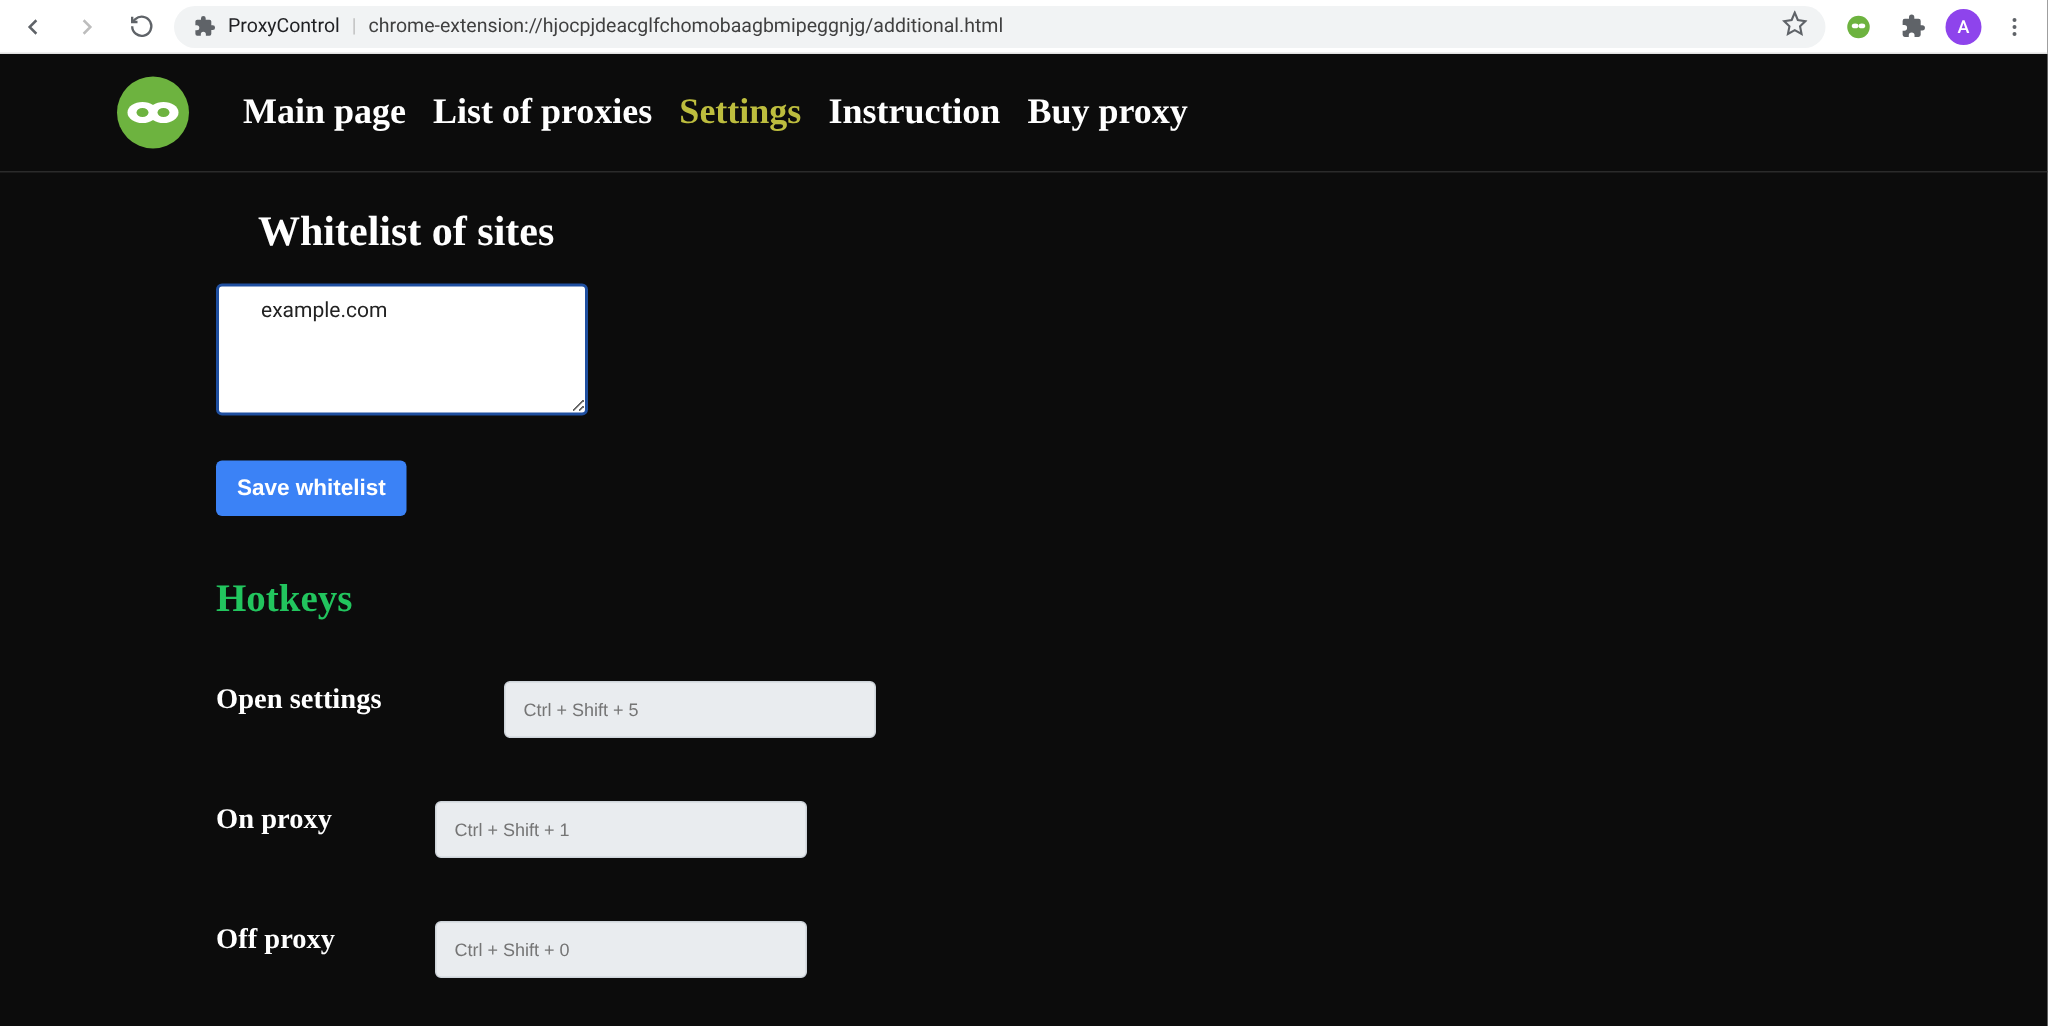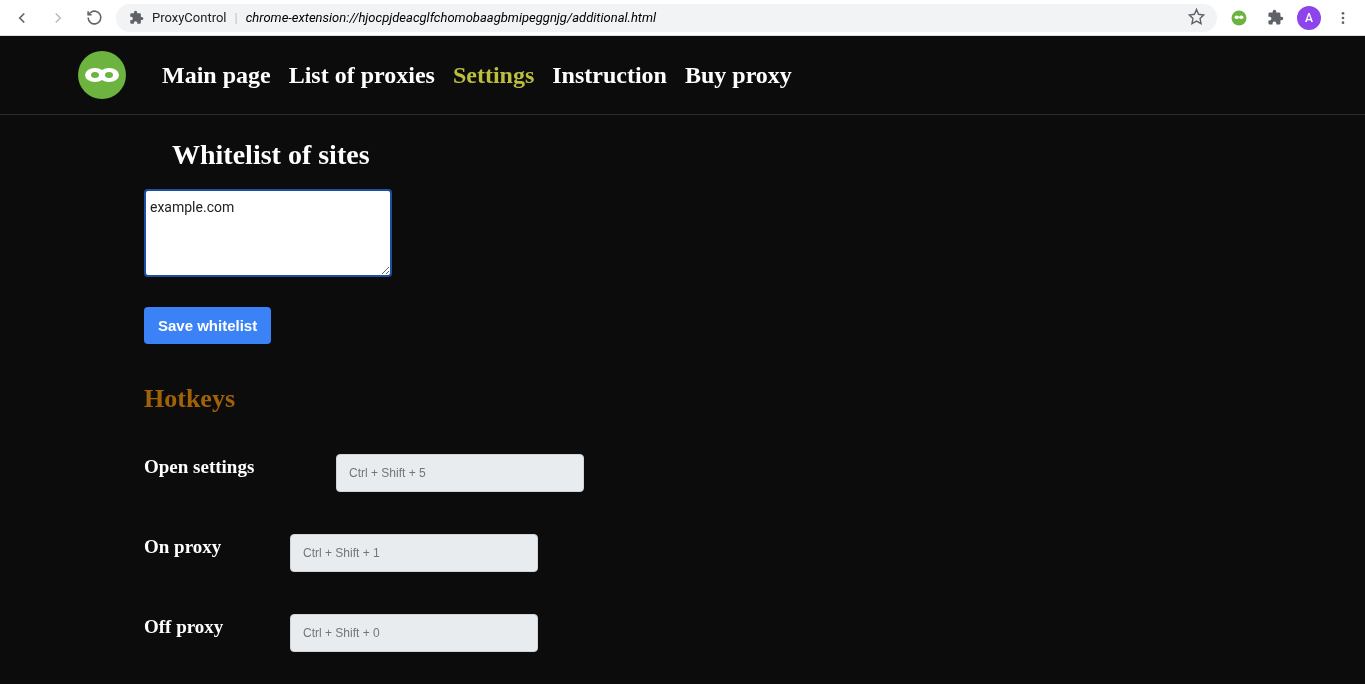--- a/index.html
+++ b/index.html
@@ -40,21 +40,21 @@
     gap: 8px;
     font-size: 13px;
     color: #5f6368;
   }
   .omnibox .ext-icon {
     width: 16px; height: 16px;
     display: flex; align-items: center; justify-content: center;
   }
   .omnibox .sep { color: #c0c0c0; }
   .omnibox .ext-name { color: #202124; }
-  .omnibox .url { color: #000000; font-style: italic; }
+  .omnibox .url { color: #404040; }
   .omnibox .star { margin-left: auto; color: #5f6368; }
   .tb-icon {
     width: 28px; height: 28px;
     display: flex; align-items: center; justify-content: center;
     border-radius: 50%;
     cursor: pointer;
   }
   .avatar {
     width: 24px; height: 24px; border-radius: 50%;
     background: #8e44ec; color: #fff;
@@ -101,21 +101,21 @@
     font-weight: 700;
     margin-bottom: 18px;
     margin-left: 28px;
   }
   .whitelist-box {
     width: 248px;
     height: 88px;
     background: #fff;
     border: 2px solid #1f4fa0;
     border-radius: 4px;
-    padding: 8px 4px;
+    padding: 8px 28px;
     font-size: 14px;
     color: #222;
     resize: both;
     font-family: inherit;
     outline: none;
     display: block;
   }
   .save-btn {
     margin-top: 30px;
     background: #3b82f6;
@@ -124,21 +124,21 @@
     border-radius: 4px;
     padding: 10px 14px;
     font-size: 15px;
     font-weight: 700;
     cursor: pointer;
   }
 
   .hotkeys-title {
     font-family: Georgia, "Times New Roman", serif;
     font-size: 26px;
-    color: #a16207;
+    color: #22c55e;
     font-weight: 700;
     margin-top: 40px;
     margin-bottom: 28px;
   }
   .hotkey-row {
     display: flex;
     align-items: center;
     margin-bottom: 30px;
     gap: 16px;
   }

